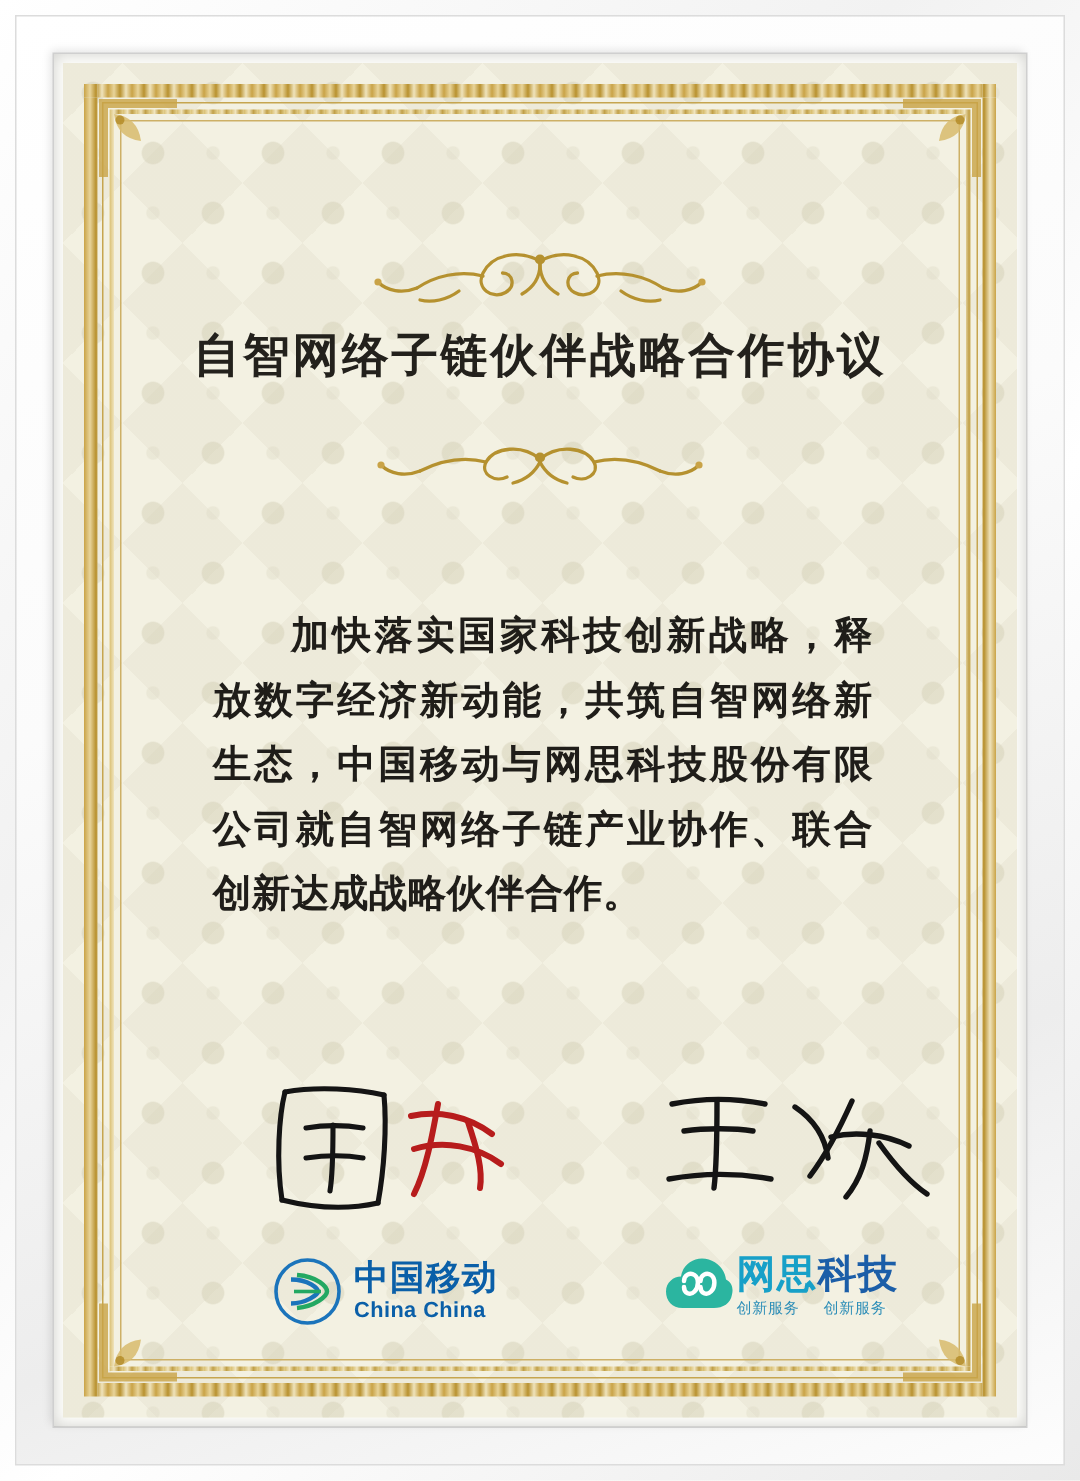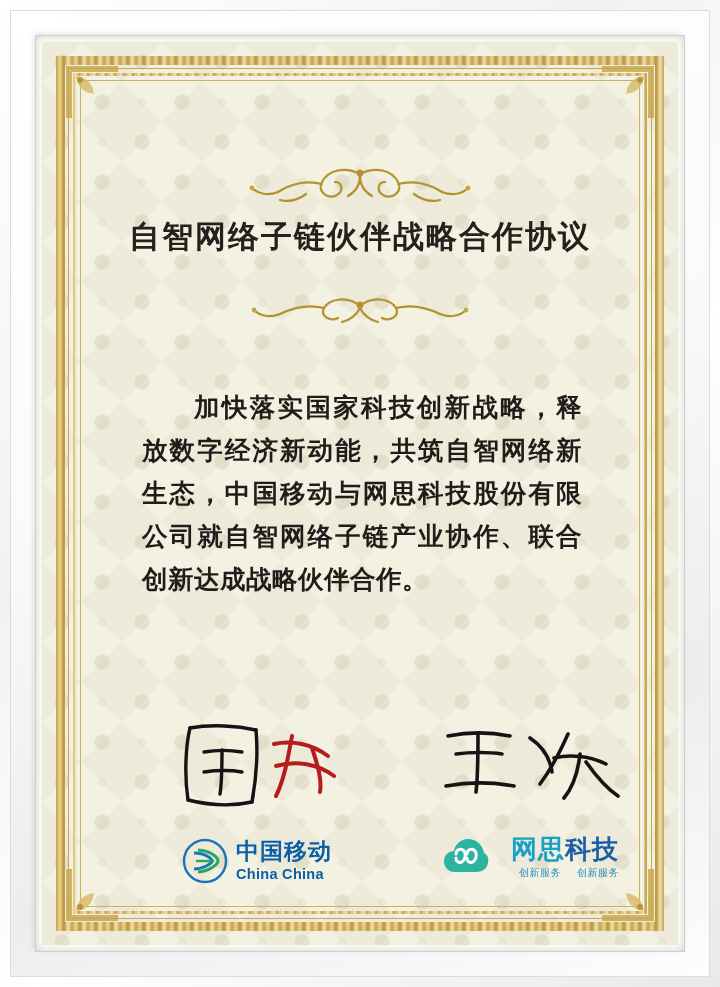--- a/index.html
+++ b/index.html
@@ -146,21 +146,21 @@
     font-weight: bold;
     letter-spacing: 2px;
     color: #23211c;
     white-space: nowrap;
   }
 
   .cert-body {
     position: absolute;
     left: 48px;
     right: 44px;
-    top: 292px;
+    top: 308px;
     font-family: "Liberation Serif", "DejaVu Serif", serif;
     font-size: 25.5px;
     font-weight: bold;
     line-height: 43px;
     color: #1f1d19;
     text-align: justify;
     text-indent: 52px;
     letter-spacing: 0.5px;
   }
 
@@ -207,38 +207,37 @@
   .cmcc-en {
     font-family: "Liberation Sans", sans-serif;
     font-size: 14.5px;
     font-weight: bold;
     color: #0a5fa8;
     margin-top: 4px;
     letter-spacing: 0.3px;
   }
 
   .ws-mark { width: 48px; height: 42px; flex: 0 0 auto; }
-  .ws-text { margin-left: 21px; line-height: 1; }
+  .ws-text { margin-left: 1px; line-height: 1; }
   .ws-cn {
     font-family: "Liberation Sans", sans-serif;
     font-size: 26px;
     font-weight: bold;
     color: #17a0c8;
     letter-spacing: 1px;
   }
   .ws-cn .dark { color: #1b5ea8; }
   .ws-sub {
     margin-top: 6px;
     font-family: "Liberation Sans", sans-serif;
     font-size: 10px;
     color: #2f8fb8;
     letter-spacing: 0.5px;
     display: flex;
     gap: 16px;
-    justify-content: flex-end;
   }
 </style>
 </head>
 <body>
 
 <div class="frame-outer">
   <div class="frame-bevel"></div>
   <div class="frame-inner-shadow"></div>
 
   <div class="paper">

